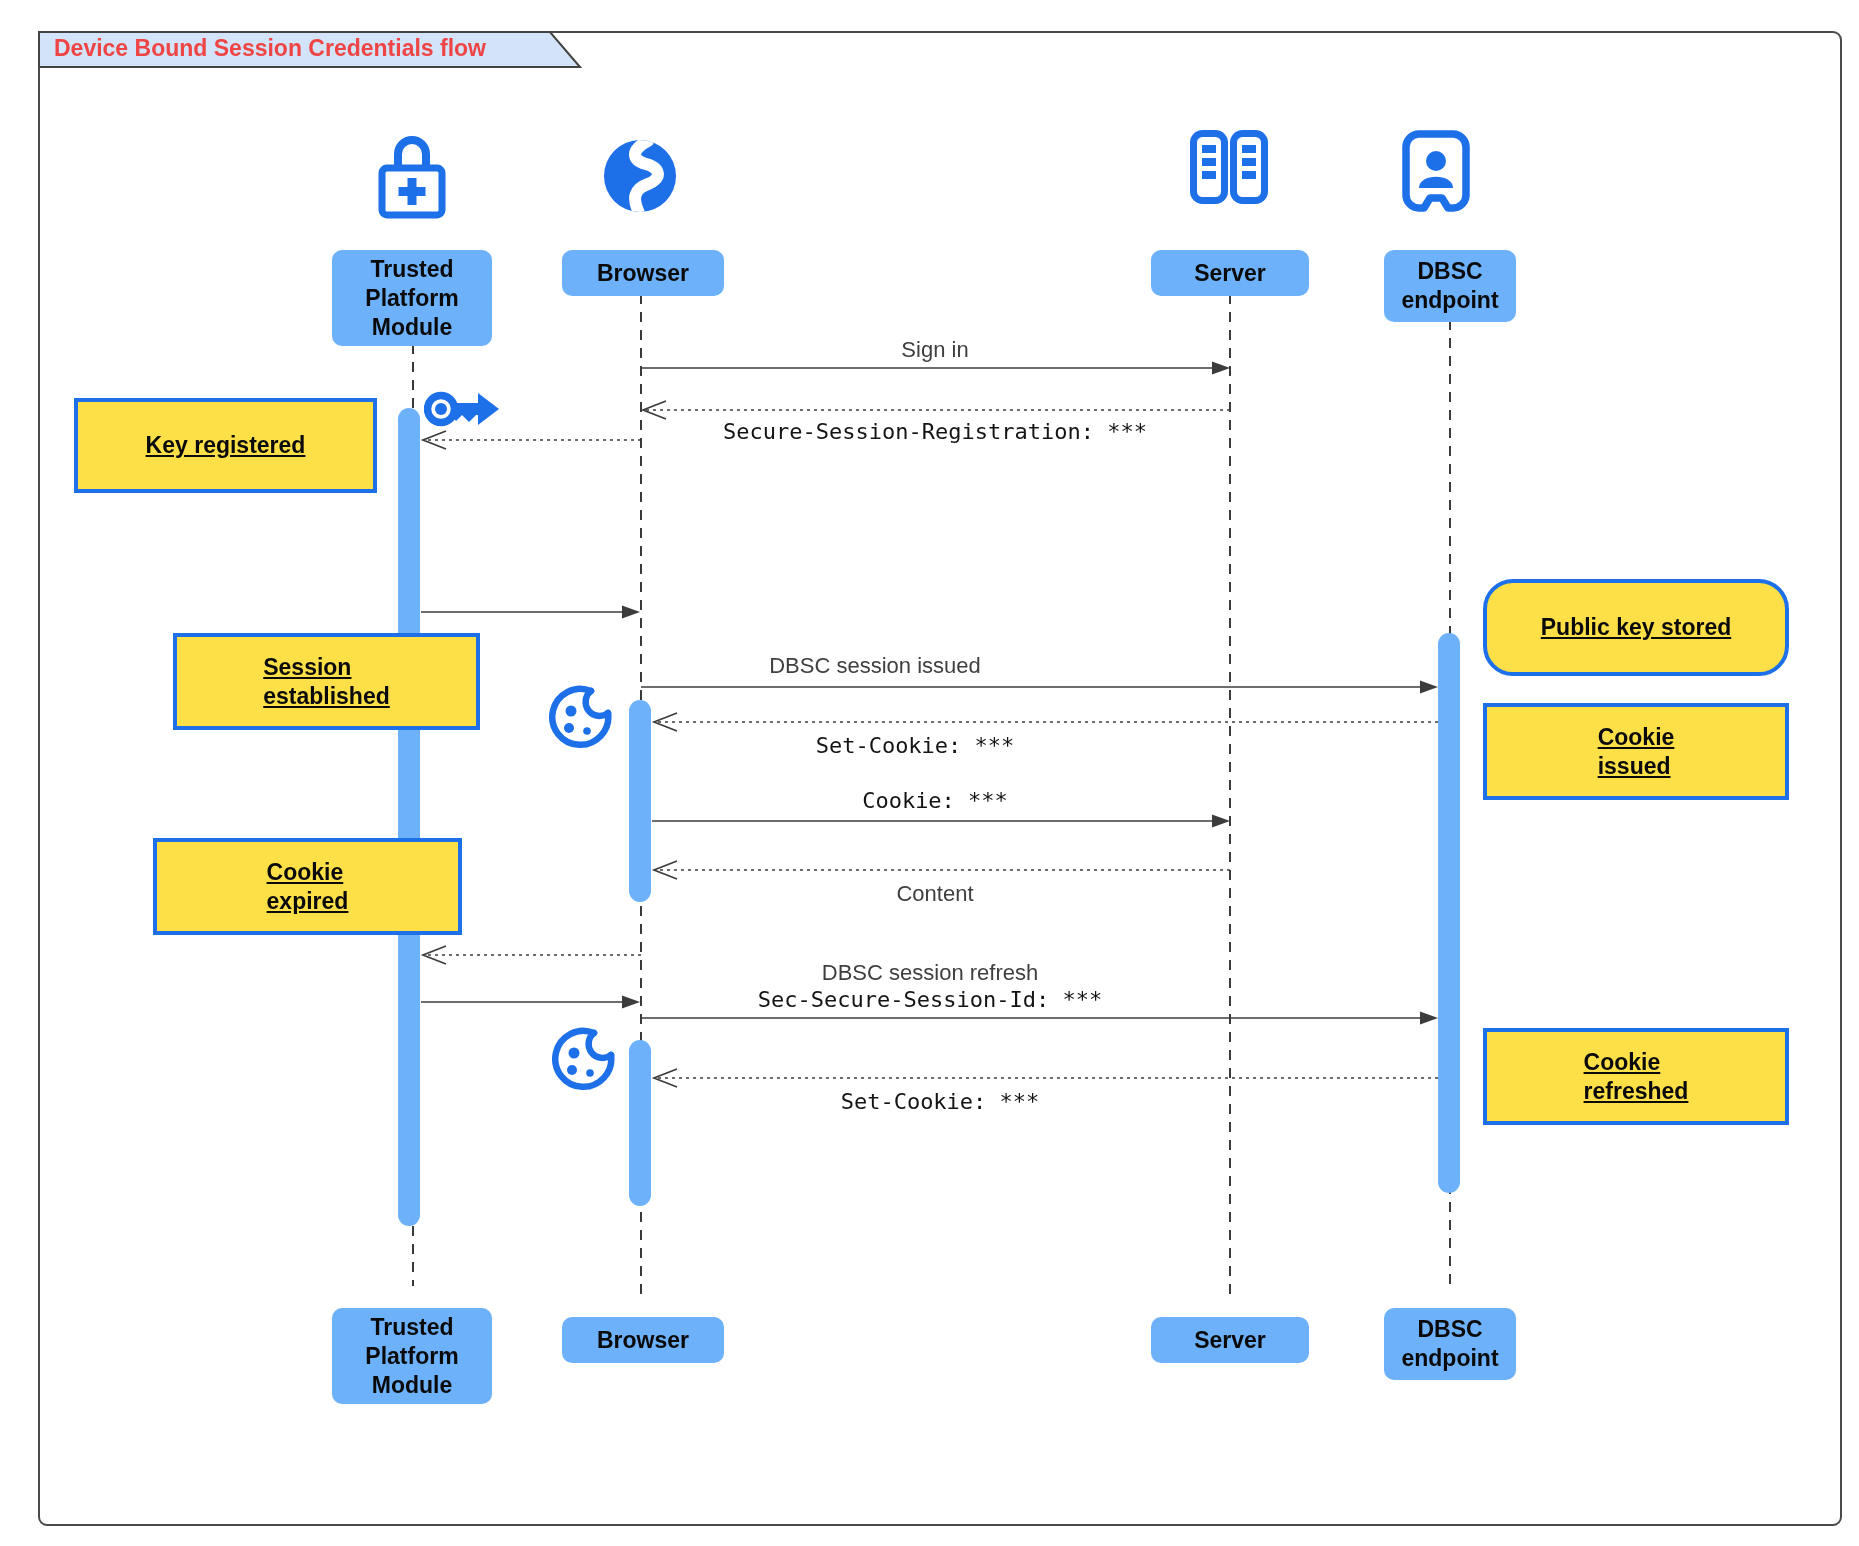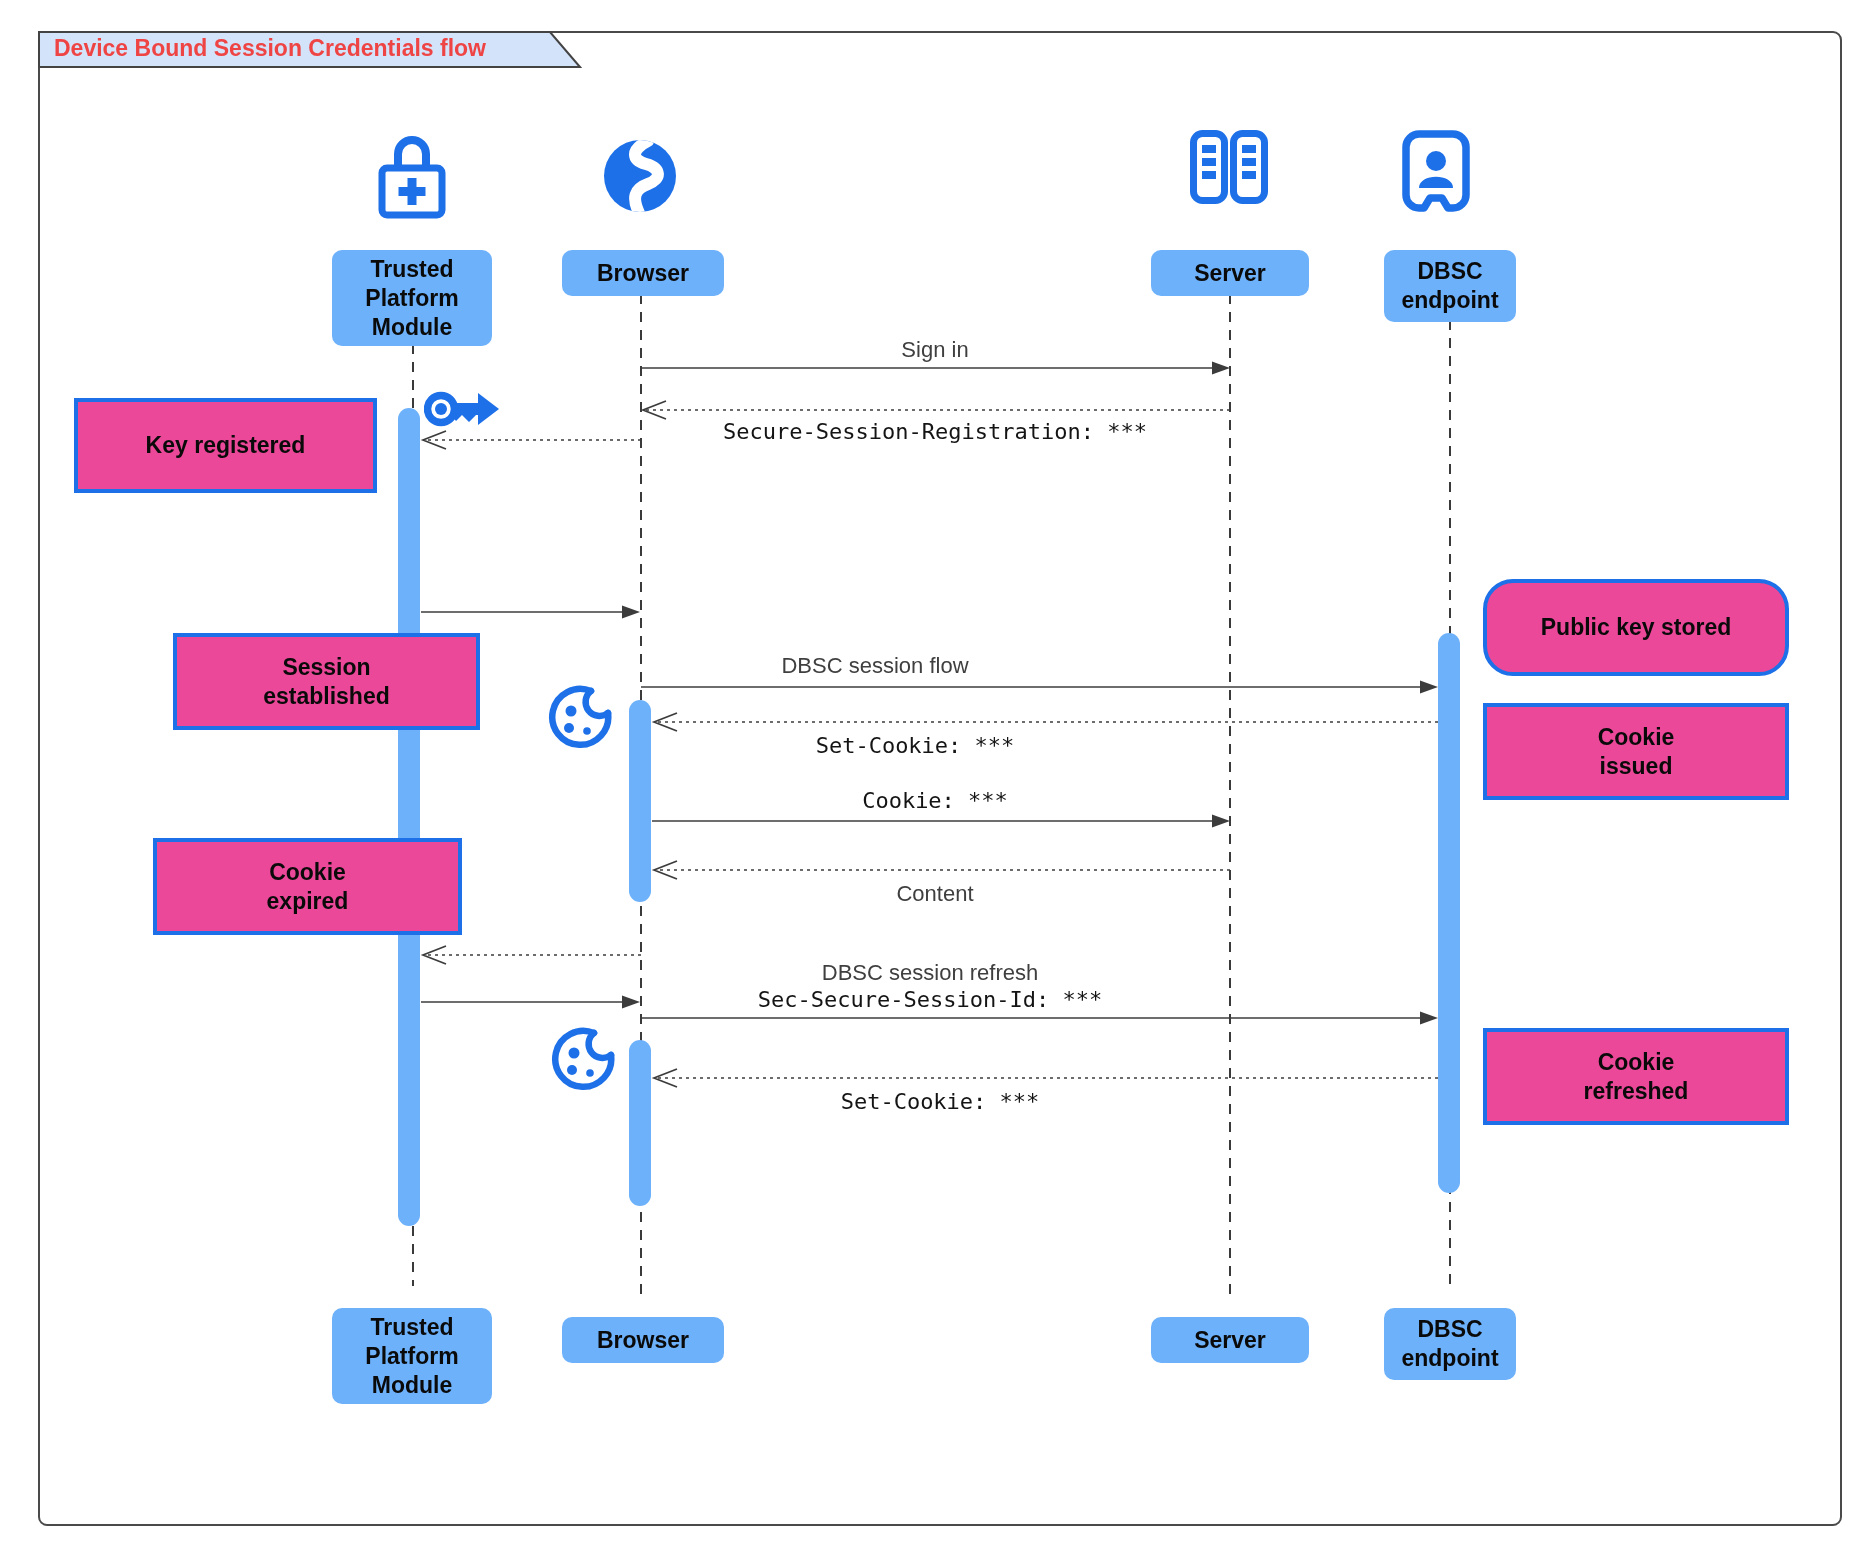--- a/index.html
+++ b/index.html
@@ -16,24 +16,24 @@
     position:absolute; left:54px; top:35px; font-size:23px; font-weight:bold; color:#ef4444;
     white-space:nowrap;
   }
   .pbox{
     position:absolute; background:#6db1fb; border-radius:10px;
     display:flex; align-items:center; justify-content:center;
     font-weight:bold; font-size:23px; line-height:29px; color:#0a0a0a;
     text-align:center; white-space:pre-line;margin-top:20px;
   }
   .note{
-    position:absolute; background:#ec4899; border:4px solid #1d70e8;
+    position:absolute; background:#fde047; border:4px solid #1d70e8;
     display:flex; align-items:center; justify-content:center;
     font-weight:bold; font-size:23px; line-height:29px; color:#0a0a0a;
-    text-align:center; white-space:pre-line; box-sizing:border-box;
+    white-space:pre-line; box-sizing:border-box;text-decoration:underline;
   }
   .bar{
     position:absolute; width:22px; background:#6db1fb; border-radius:11px;
   }
   .mlabel{
     position:absolute; transform:translateX(-50%);
     font-size:22px; color:#3f3f3f; white-space:nowrap;
   }
   .mono{
     font-family:"DejaVu Sans Mono","Liberation Mono",monospace;
@@ -211,21 +211,21 @@
   <div class="note" style="left:153px; top:838px;  width:309px; height:97px;">Cookie
 expired</div>
   <div class="note" style="left:1483px;top:579px;  width:306px; height:97px;border-radius:30px;">Public key stored</div>
   <div class="note" style="left:1483px;top:703px;  width:306px; height:97px;">Cookie
 issued</div>
   <div class="note" style="left:1483px;top:1028px; width:306px; height:97px;">Cookie
 refreshed</div>
 
   <div class="mlabel" style="left:935px; top:337px;">Sign in</div>
   <div class="mlabel mono" style="left:935px; top:419px;">Secure-Session-Registration: ***</div>
-  <div class="mlabel" style="left:875px; top:653px;">DBSC session flow</div>
+  <div class="mlabel" style="left:875px; top:653px;">DBSC session issued</div>
   <div class="mlabel mono" style="left:915px; top:733px;">Set-Cookie: ***</div>
   <div class="mlabel mono" style="left:935px; top:788px;">Cookie: ***</div>
   <div class="mlabel" style="left:935px; top:881px;">Content</div>
   <div class="mlabel" style="left:930px; top:960px;">DBSC session refresh</div>
   <div class="mlabel mono" style="left:930px; top:987px;">Sec-Secure-Session-Id: ***</div>
   <div class="mlabel mono" style="left:940px; top:1089px;">Set-Cookie: ***</div>
 
 </div>
 
 </body></html>

